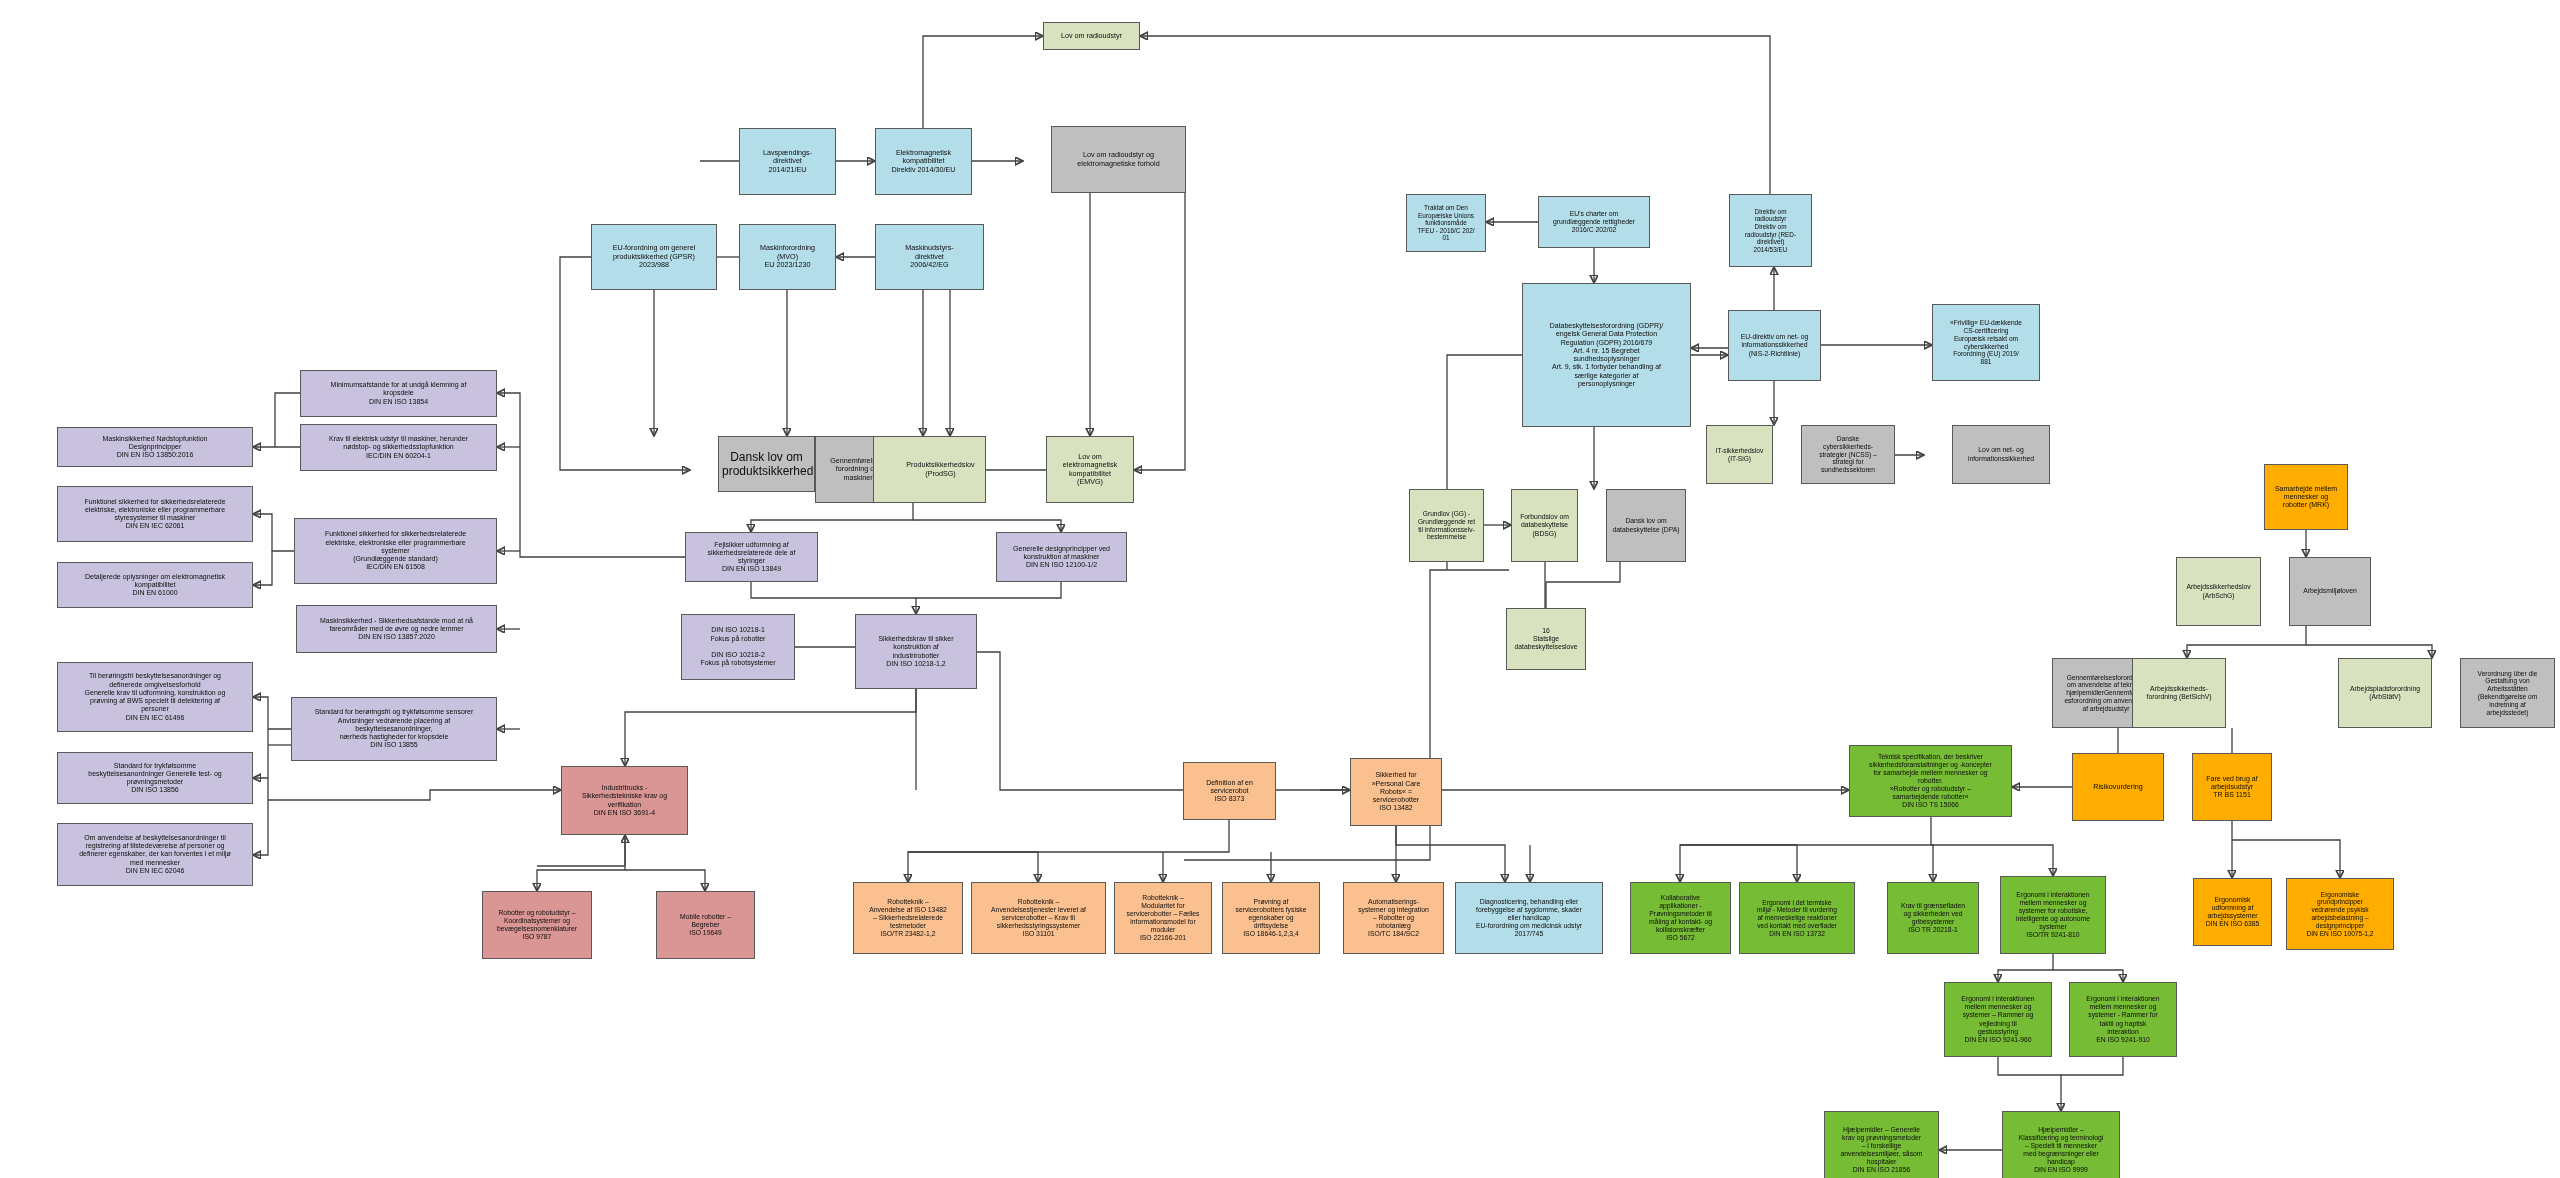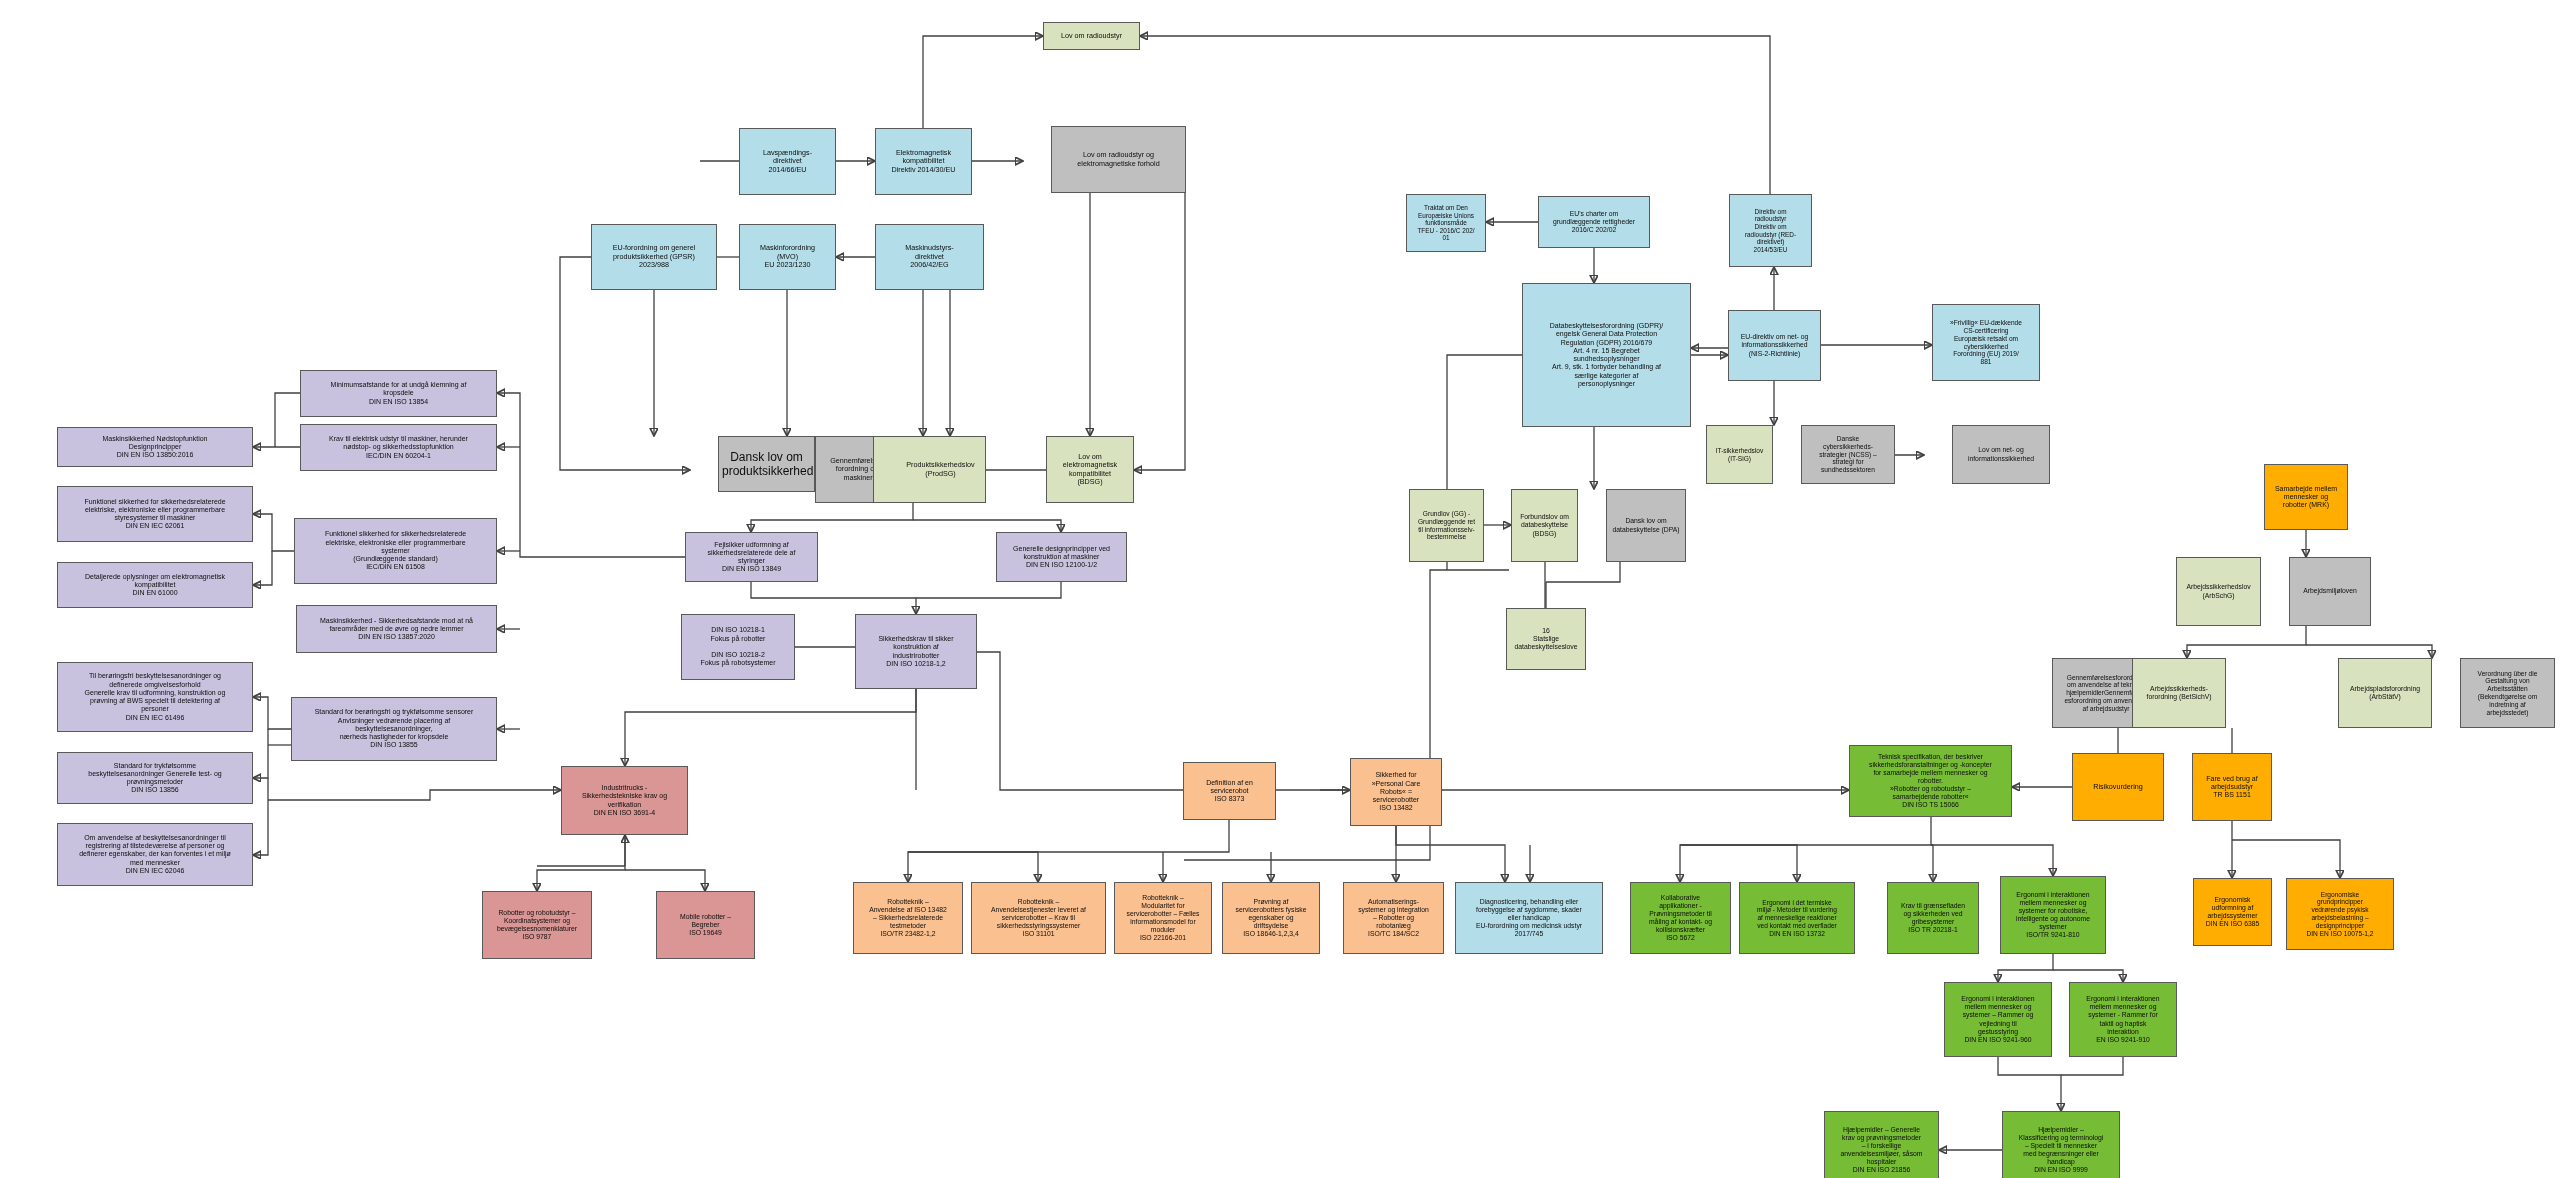--- a/index.html
+++ b/index.html
@@ -126,21 +126,21 @@
       <path d="M2123,1057 L2123,1075 L2061,1075"></path>
       <path d="M2002,1150 L1939,1150" marker-end="url(#ar)"></path>
     </g>
   </svg>
 <div class="node green" style="left: 1043px; top: 22px; width: 97px; height: 28px; font-size: 7.2px;">
       <span>Lov om radioudstyr</span>
     </div>
     <div class="node blue" style="left: 739px; top: 128px; width: 97px; height: 67px; font-size: 7.2px;">
       <span>Lavspændings-
 direktivet
-2014/66/EU</span>
+2014/21/EU</span>
     </div>
     <div class="node blue" style="left: 875px; top: 128px; width: 97px; height: 67px; font-size: 7.2px;">
       <span>Elektromagnetisk
 kompatibilitet
 Direktiv 2014/30/EU</span>
     </div>
     <div class="node grey" style="left: 1023px; top: 126px; width: 135px; height: 67px; font-size: 7.2px;">
       <span>Lov om radioudstyr og
 elektromagnetiske forhold</span>
     </div>
@@ -313,21 +313,21 @@
 maskiner</span>
     </div>
     <div class="node green" style="left: 873px; top: 436px; width: 113px; height: 67px; font-size: 7.2px; padding-left: 25px;">
       <span>Produktsikkerhedslov
 (ProdSG)</span>
     </div>
     <div class="node green" style="left: 1046px; top: 436px; width: 88px; height: 67px; font-size: 7.2px;">
       <span>Lov om
 elektromagnetisk
 kompatibilitet
-(BDSG)</span>
+(EMVG)</span>
     </div>
     <div class="node purple" style="left: 685px; top: 532px; width: 133px; height: 50px; font-size: 7px;">
       <span>Fejlsikker udformning af
 sikkerhedsrelaterede dele af
 styringer
 DIN EN ISO 13849</span>
     </div>
     <div class="node purple" style="left: 996px; top: 532px; width: 131px; height: 50px; font-size: 7px;">
       <span>Generelle designprincipper ved
 konstruktion af maskiner

